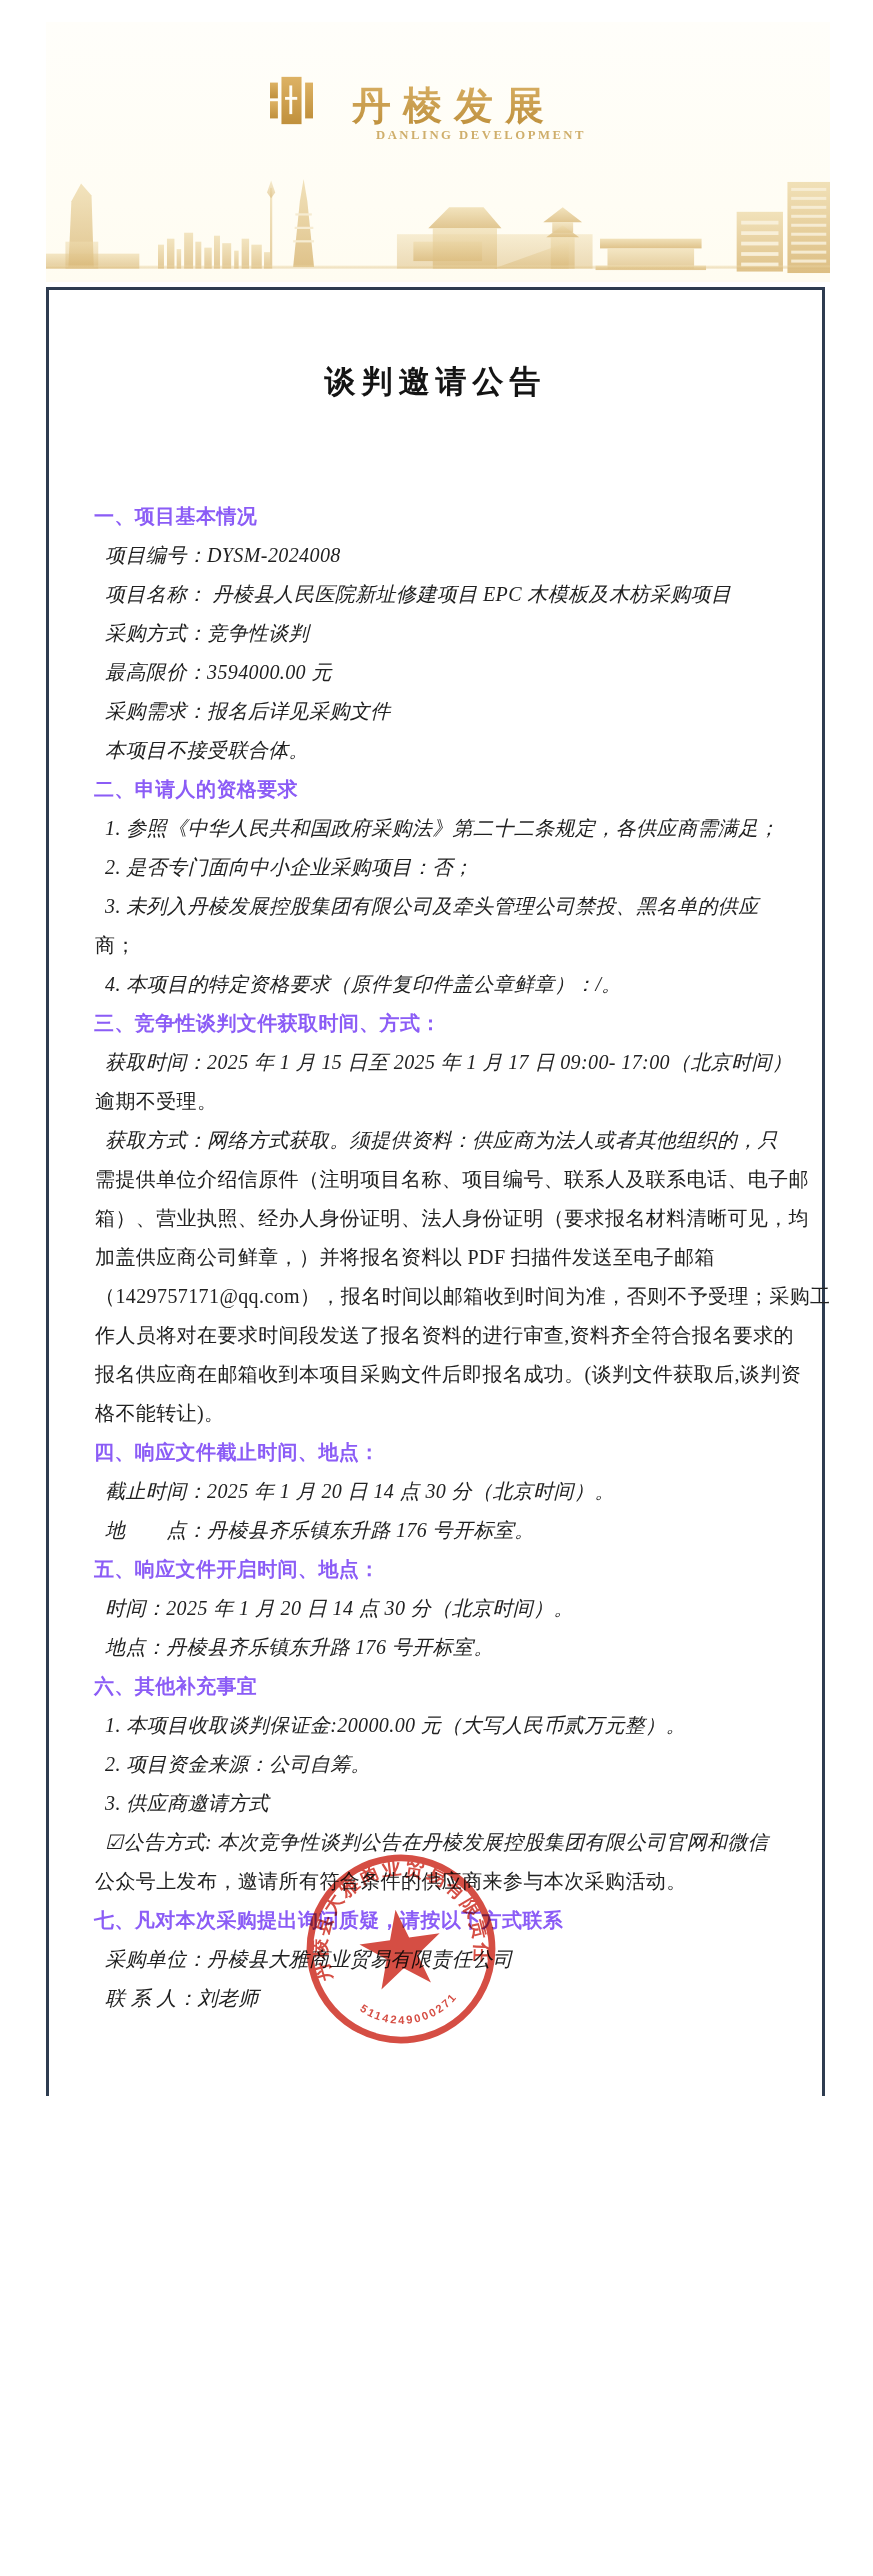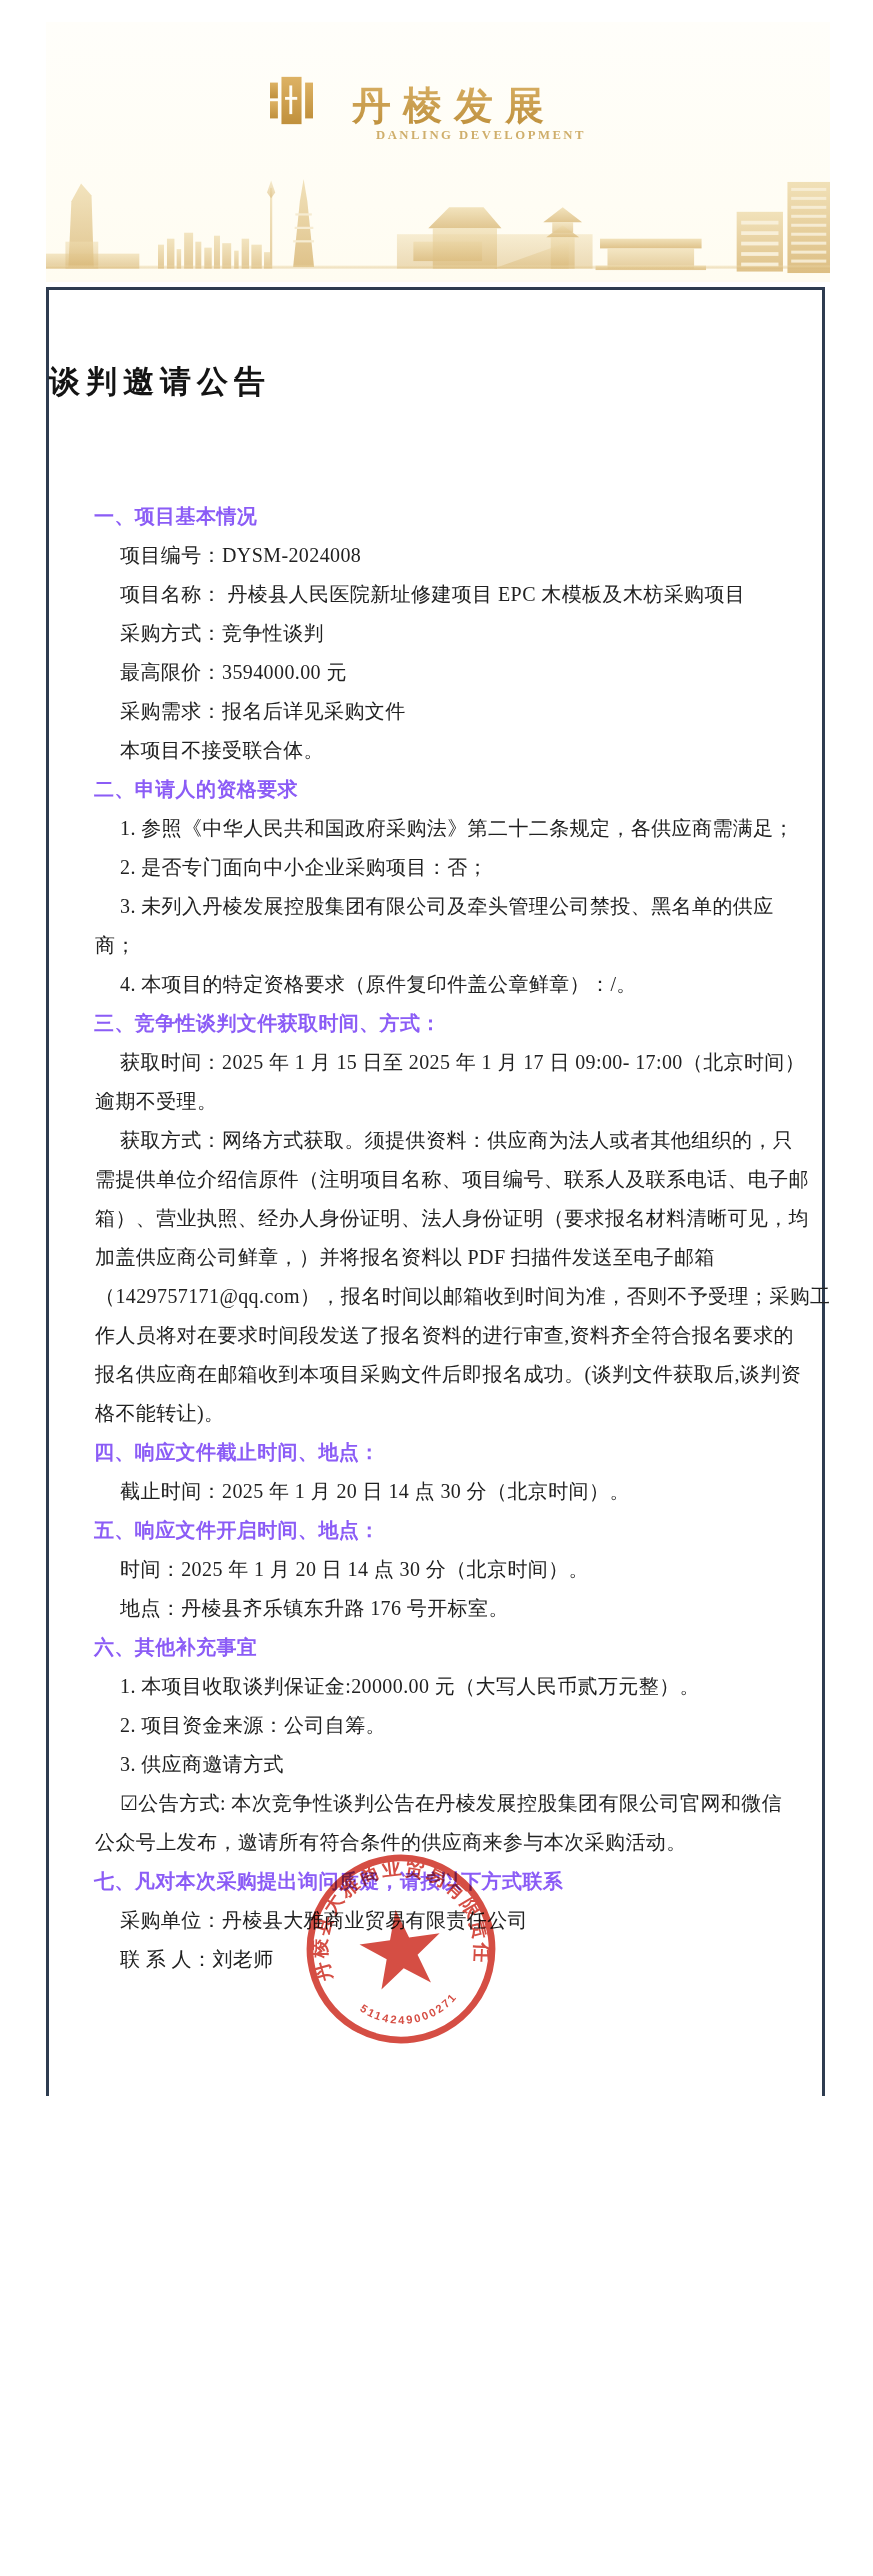--- a/index.html
+++ b/index.html
@@ -35,31 +35,31 @@
   
   .sheet{
     position:absolute;
     left:46px; top:287px;
     width:773px; height:2106px;
     border:3.7px solid #2e3c50;
     background:#ffffff;
   }
   .doc-title{
     position:absolute;left:0;top:71px;width:100%;
-    text-align:left;font-size:31px;font-weight:700;letter-spacing:6px;
+    text-align:center;font-size:31px;font-weight:700;letter-spacing:6px;
     color:#141414;
   }
   .doc-body{position:absolute;left:0;top:207px;width:100%;}
   .ln{
     height:39px;line-height:39px;font-size:20px;white-space:nowrap;
     letter-spacing:0.4px;color:#212121;
   }
   .ln.h{font-weight:700;padding-left:45px;color:#8b5cf6;}
   .ln.t0{padding-left:46px;}
-  .ln.t1{padding-left:71px;}
+  .ln.t1{padding-left:56px;font-style:italic;}
   
   .seal{
     position:absolute;left:301px;top:1849px;width:200px;height:200px;
     mix-blend-mode:multiply;opacity:0.9;
   }
   
   .end-mark{
     position:absolute;left:0;top:2516px;width:100%;
     text-align:center;font-size:27px;font-weight:700;letter-spacing:9px;
     color:#404040;font-family:"Liberation Sans","DejaVu Sans",sans-serif;
@@ -178,20 +178,21 @@
       <div class="ln t1">获取方式：网络方式获取。须提供资料：供应商为法人或者其他组织的，只</div>
       <div class="ln t0">需提供单位介绍信原件（注明项目名称、项目编号、联系人及联系电话、电子邮</div>
       <div class="ln t0">箱）、营业执照、经办人身份证明、法人身份证明（要求报名材料清晰可见，均</div>
       <div class="ln t0">加盖供应商公司鲜章，）并将报名资料以 PDF 扫描件发送至电子邮箱</div>
       <div class="ln t0">（1429757171@qq.com），报名时间以邮箱收到时间为准，否则不予受理；采购工</div>
       <div class="ln t0">作人员将对在要求时间段发送了报名资料的进行审查,资料齐全符合报名要求的</div>
       <div class="ln t0">报名供应商在邮箱收到本项目采购文件后即报名成功。(谈判文件获取后,谈判资</div>
       <div class="ln t0">格不能转让)。</div>
       <div class="ln h">四、响应文件截止时间、地点：</div>
       <div class="ln t1">截止时间：2025 年 1 月 20 日 14 点 30 分（北京时间）。</div>
+      <div class="ln t1">地　　点：丹棱县齐乐镇东升路 176 号开标室。</div>
       <div class="ln h">五、响应文件开启时间、地点：</div>
       <div class="ln t1">时间：2025 年 1 月 20 日 14 点 30 分（北京时间）。</div>
       <div class="ln t1">地点：丹棱县齐乐镇东升路 176 号开标室。</div>
       <div class="ln h">六、其他补充事宜</div>
       <div class="ln t1">1.  本项目收取谈判保证金:20000.00 元（大写人民币贰万元整）。</div>
       <div class="ln t1">2.  项目资金来源：公司自筹。</div>
       <div class="ln t1">3.  供应商邀请方式</div>
       <div class="ln t1">☑公告方式: 本次竞争性谈判公告在丹棱发展控股集团有限公司官网和微信</div>
       <div class="ln t0">公众号上发布，邀请所有符合条件的供应商来参与本次采购活动。</div>
       <div class="ln h">七、凡对本次采购提出询问质疑，请按以下方式联系</div>

